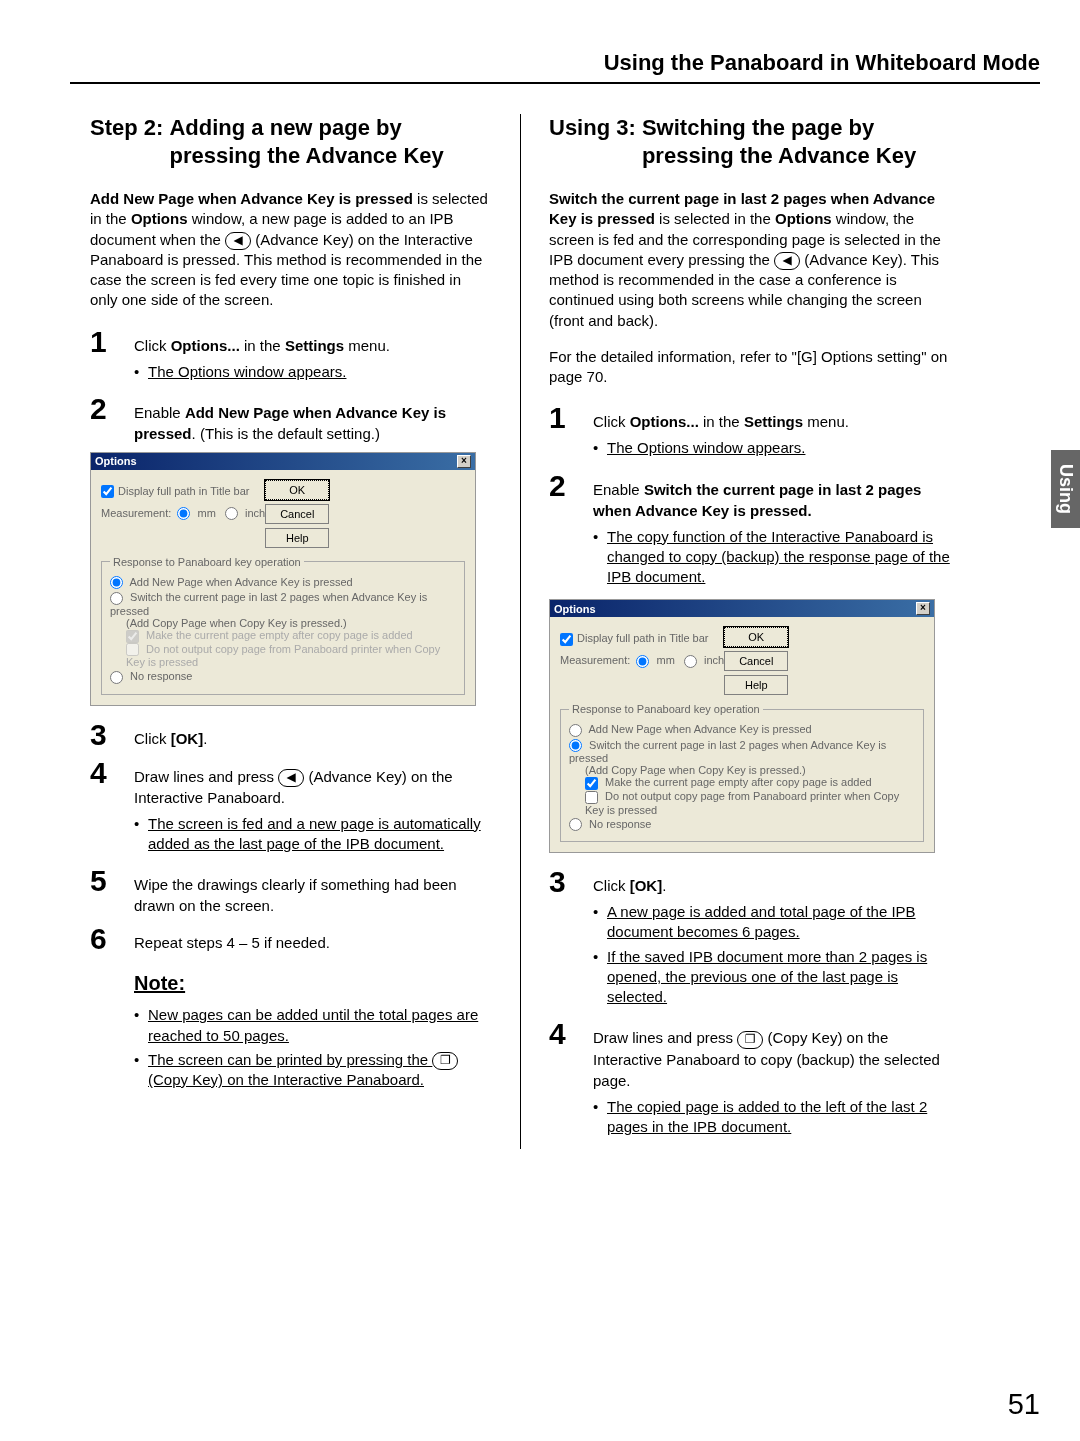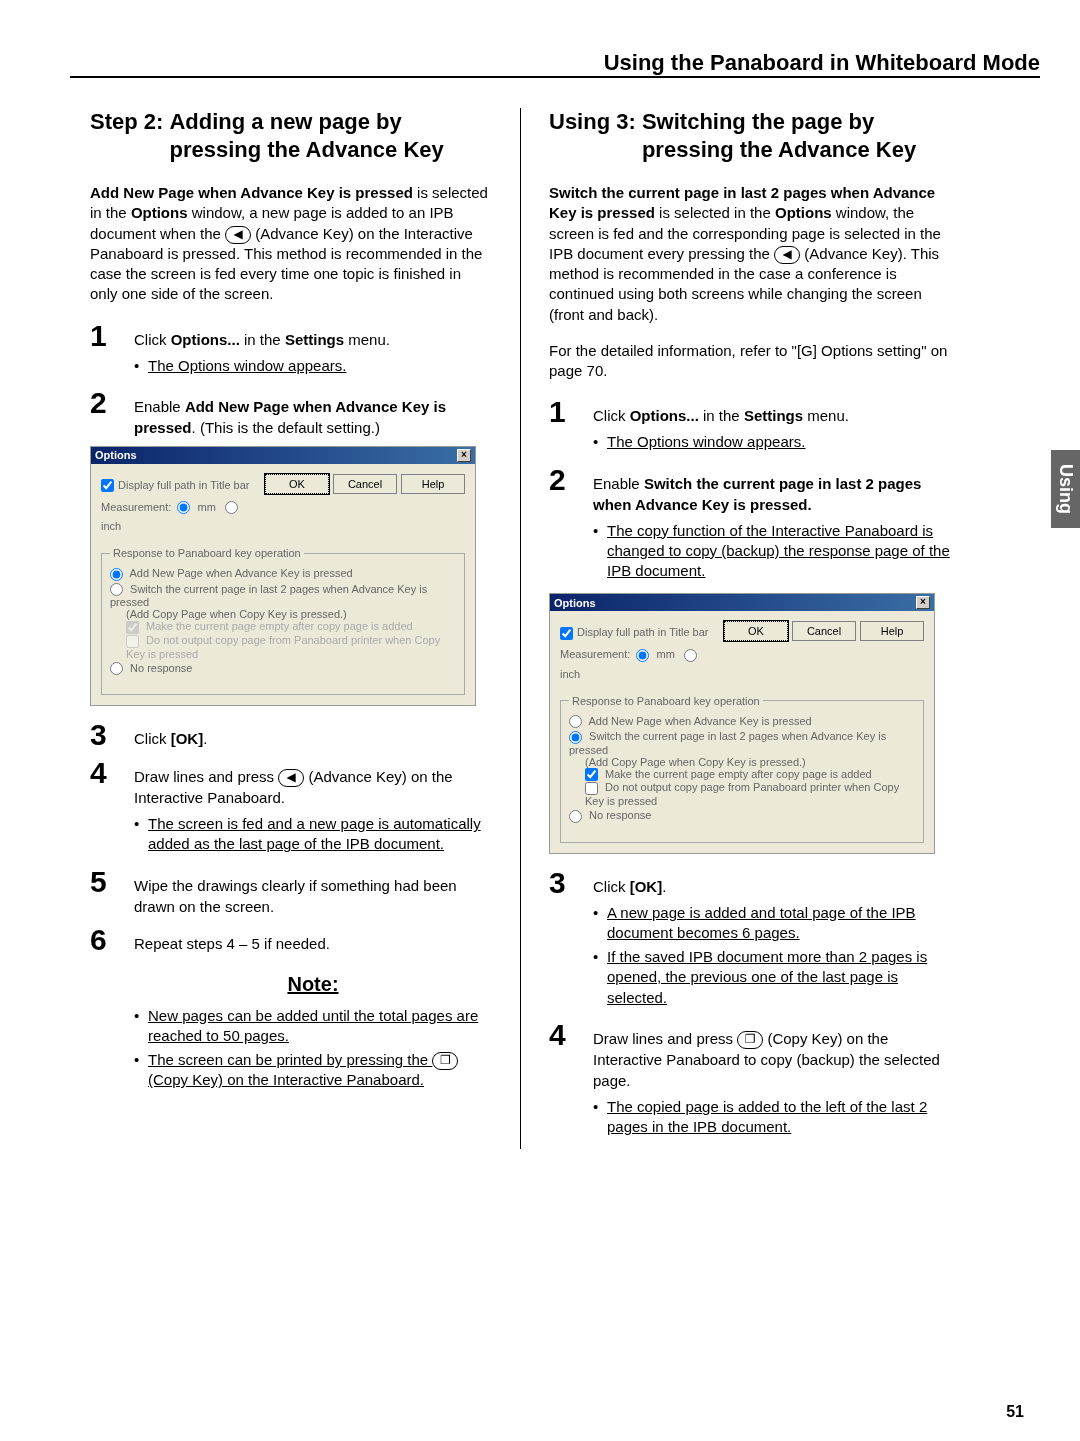--- a/index.html
+++ b/index.html
@@ -9,20 +9,21 @@
     width: 1080px;
     height: 1441px;
     position: relative;
     padding: 50px 50px 30px 90px;
   }
   .page-header {
     text-align: right;
     font-size: 22px;
     font-weight: bold;
     border-bottom: 2px solid #000;
+    padding-bottom: 6px;
     margin-bottom: 30px;
     margin-left: -20px;
     margin-right: -10px;
   }
   .columns {
     display: flex;
     gap: 0;
   }
   .col {
     width: 430px;
@@ -90,21 +91,20 @@
     vertical-align: middle;
     height: 18px;
     min-width: 26px;
     text-align: center;
   }
   .note-heading {
     font-size: 20px;
     font-weight: bold;
     text-decoration: underline;
     margin: 18px 0 10px 44px;
-    text-align: center;
   }
   .note-list { margin-left: 44px; }
 
   
   .dialog {
     border: 1px solid #999;
     width: 386px;
     background: #ece9d8;
     font-size: 11px;
     margin: 8px 0 14px 0;
@@ -137,35 +137,35 @@
   .dialog .body {
     padding: 10px;
     position: relative;
   }
   .dialog .topline {
     display: flex;
     justify-content: flex-start;
     align-items: flex-start;
   }
   .dialog .leftopts { line-height: 1.8; }
-  .dialog .buttons { display: flex; flex-direction: row; gap: 4px; }
+  .dialog .buttons { display: flex; flex-direction: column; gap: 4px; }
   .dialog .btn {
     width: 64px;
     height: 20px;
     border: 1px solid #808080;
     background: #ece9d8;
     font-size: 11px;
     text-align: center;
     line-height: 18px;
   }
   .dialog .btn.default { border: 1px dotted #000; outline: 1px solid #000; }
   .dialog fieldset {
     border: 1px solid #aaa;
     margin-top: 8px;
-    padding: 6px 8px 17px 8px;
+    padding: 6px 8px 8px 8px;
   }
   .dialog legend {
     font-size: 11px;
     padding: 0 3px;
     color: #666;
   }
   .dialog .opt { margin: 2px 0; color: #666; }
   .dialog .opt .sub { margin-left: 16px; }
   .dialog .opt input { margin-right: 4px; vertical-align: middle; }
   .dialog .disabled { color: #aaa; }
@@ -178,23 +178,23 @@
     color: #fff;
     writing-mode: vertical-rl;
     padding: 14px 4px;
     font-size: 18px;
     font-weight: bold;
     border-radius: 0 0 0 0;
   }
   .page-num {
     position: absolute;
     bottom: 20px;
-    right: 56px;
-    font-size: 16px;
-    font-weight: bold;
+    right: 40px;
+    font-size: 29px;
+    font-weight: normal;
   }
 </style>
 </head>
 <body>
 
 <div class="page-header">Using the Panaboard in Whiteboard Mode</div>
 
 <div class="columns">
 
   <div class="col col-left">

